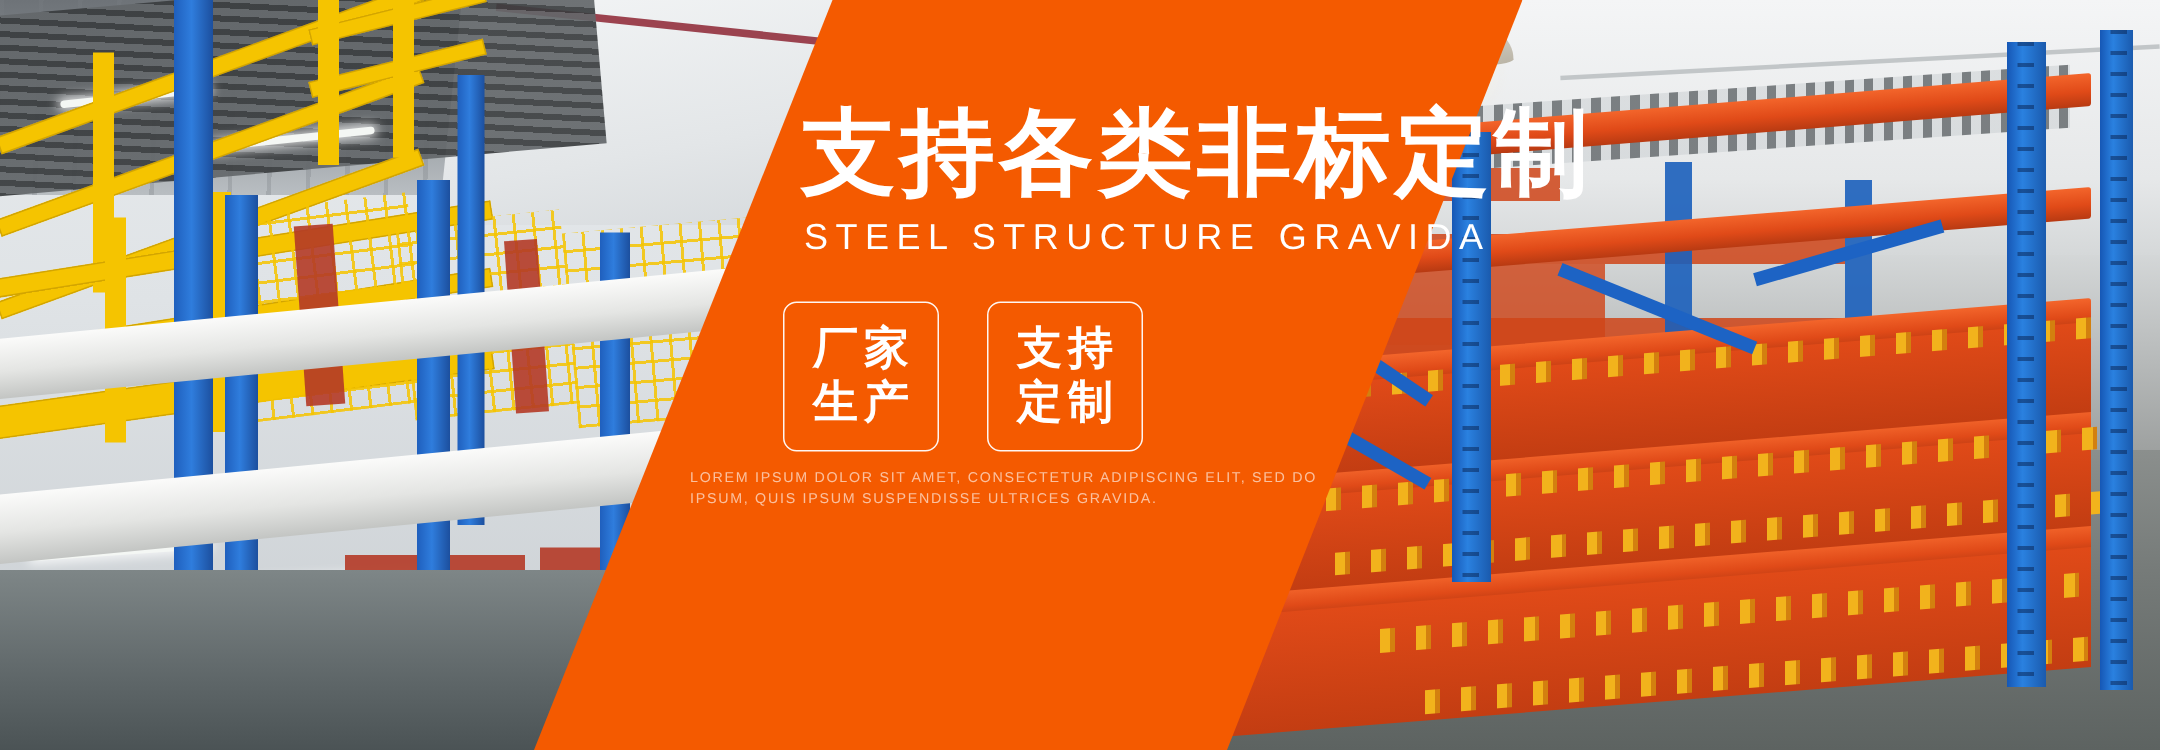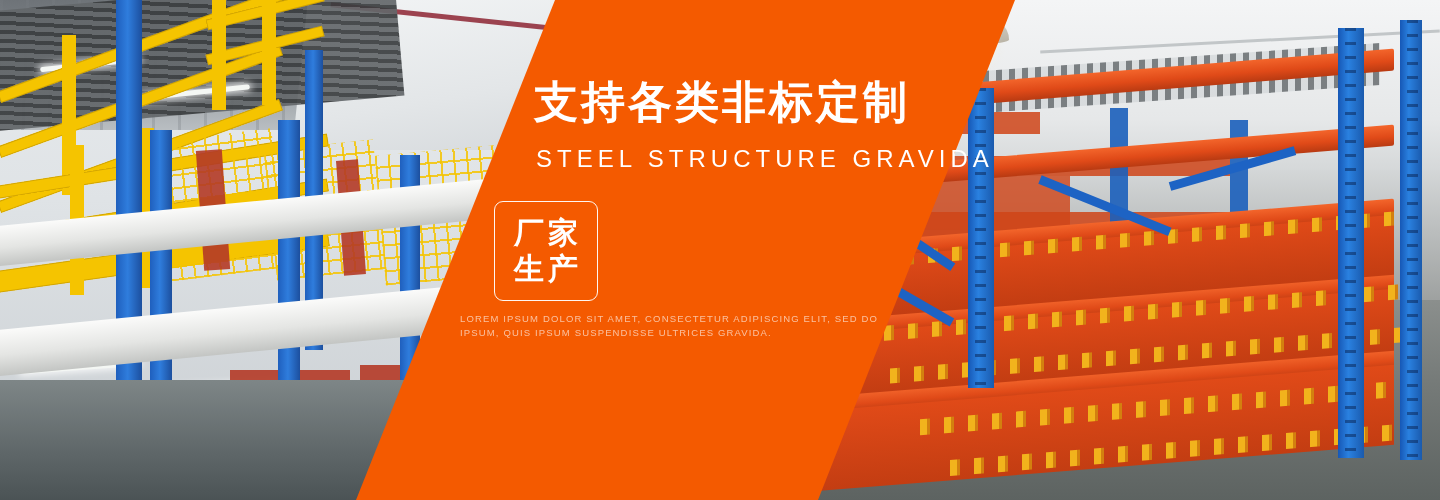--- a/index.html
+++ b/index.html
@@ -149,31 +149,31 @@
     z-index:5;
   }
 
   
   .content {
     position:absolute; left:0; top:0; width:1440px; height:500px;
     z-index:6;
   }
   .headline {
     position:absolute; left:534px; top:72px;
-    font-size:44px; line-height:60px; font-weight:bold; color:#ffffff;
+    font-size:63px; line-height:60px; font-weight:bold; color:#ffffff;
     letter-spacing:3px; white-space:nowrap;
     font-family:"DejaVu Sans","Liberation Sans",sans-serif;
   }
   .subhead {
     position:absolute; left:536px; top:145px;
     font-size:24px; line-height:28px; color:#ffffff;
     letter-spacing:5.0px; white-space:nowrap; font-weight:400;
   }
   .badges {
-    position:absolute; left:474px; top:201px;
+    position:absolute; left:502px; top:201px;
     display:flex; gap:32px;padding-left:20px;
   }
   .badge {
     width:104px; height:100px;
     border:1.5px solid rgba(255,255,255,.95);
     border-radius:9px;
     display:flex; flex-direction:column;
     align-items:center; justify-content:center;
     color:#ffffff;
   }
@@ -310,20 +310,24 @@
 
     <div class="headline">支持各类非标定制</div>
 
     <div class="subhead">STEEL STRUCTURE GRAVIDA</div>
 
     <div class="badges">
       <div class="badge">
         <span>厂家</span>
         <span>生产</span>
       </div>
+      <div class="badge">
+        <span>支持</span>
+        <span>定制</span>
+      </div>
     </div>
 
     <div class="lorem">
       <div>LOREM IPSUM DOLOR SIT AMET, CONSECTETUR ADIPISCING ELIT, SED DO</div>
       <div>IPSUM, QUIS IPSUM SUSPENDISSE ULTRICES GRAVIDA.</div>
     </div>
 
 
   </div>
 </div>

